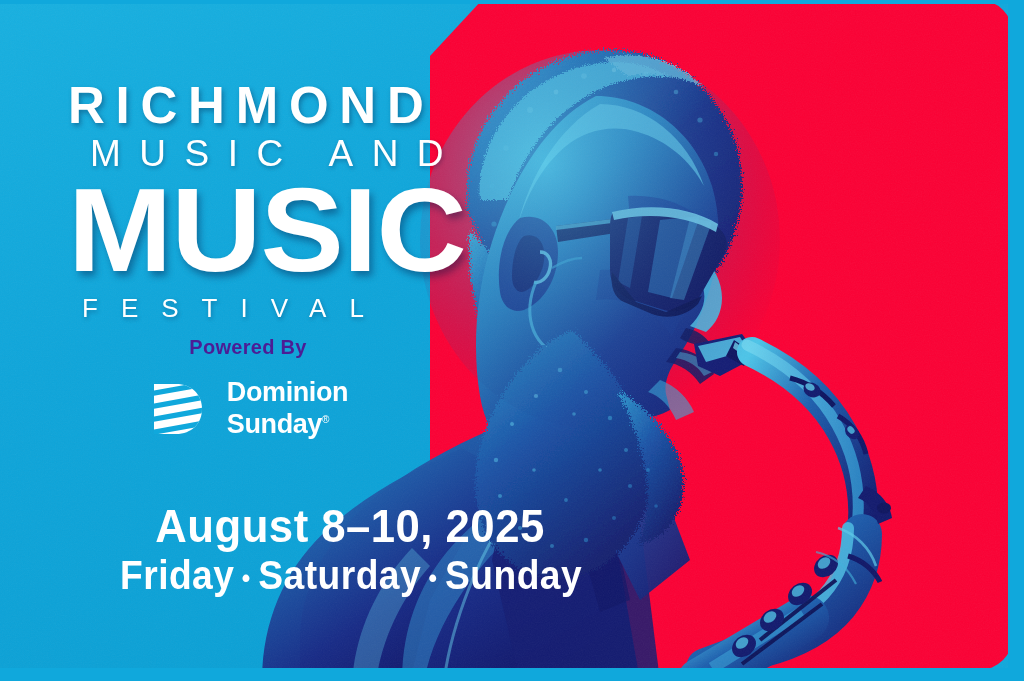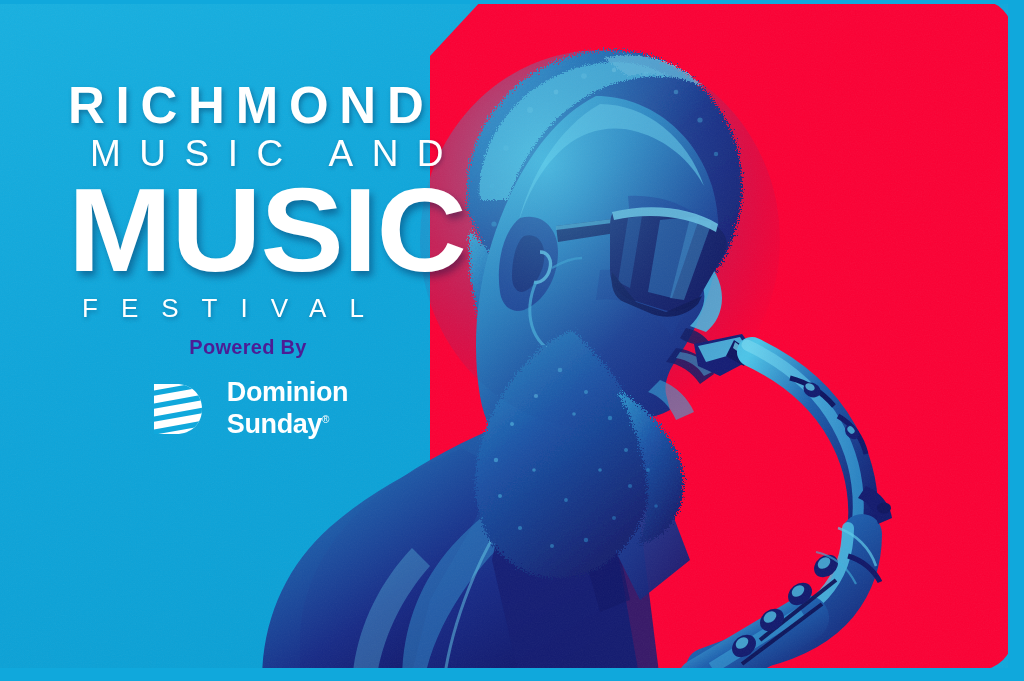--- a/index.html
+++ b/index.html
@@ -530,18 +530,24 @@
           </g>
         </svg>
       </span>
       <span class="sponsor-word">
         <span>Dominion</span><br>
         <span>Sunday</span><span class="reg">®</span>
       </span>
     </div>
   </div>
 
+  <div class="dates">
+    <div class="date-main">August 8–10, 2025</div>
+    <div class="date-days">
+      <span>Friday</span><span class="dot">•</span><span>Saturday</span><span class="dot">•</span><span>Sunday</span>
+    </div>
+  </div>
 
   <div class="frame-right"></div>
   <div class="frame-bottom"></div>
   <div class="frame-top"></div>
 
 </div>
 
 </body></html>

